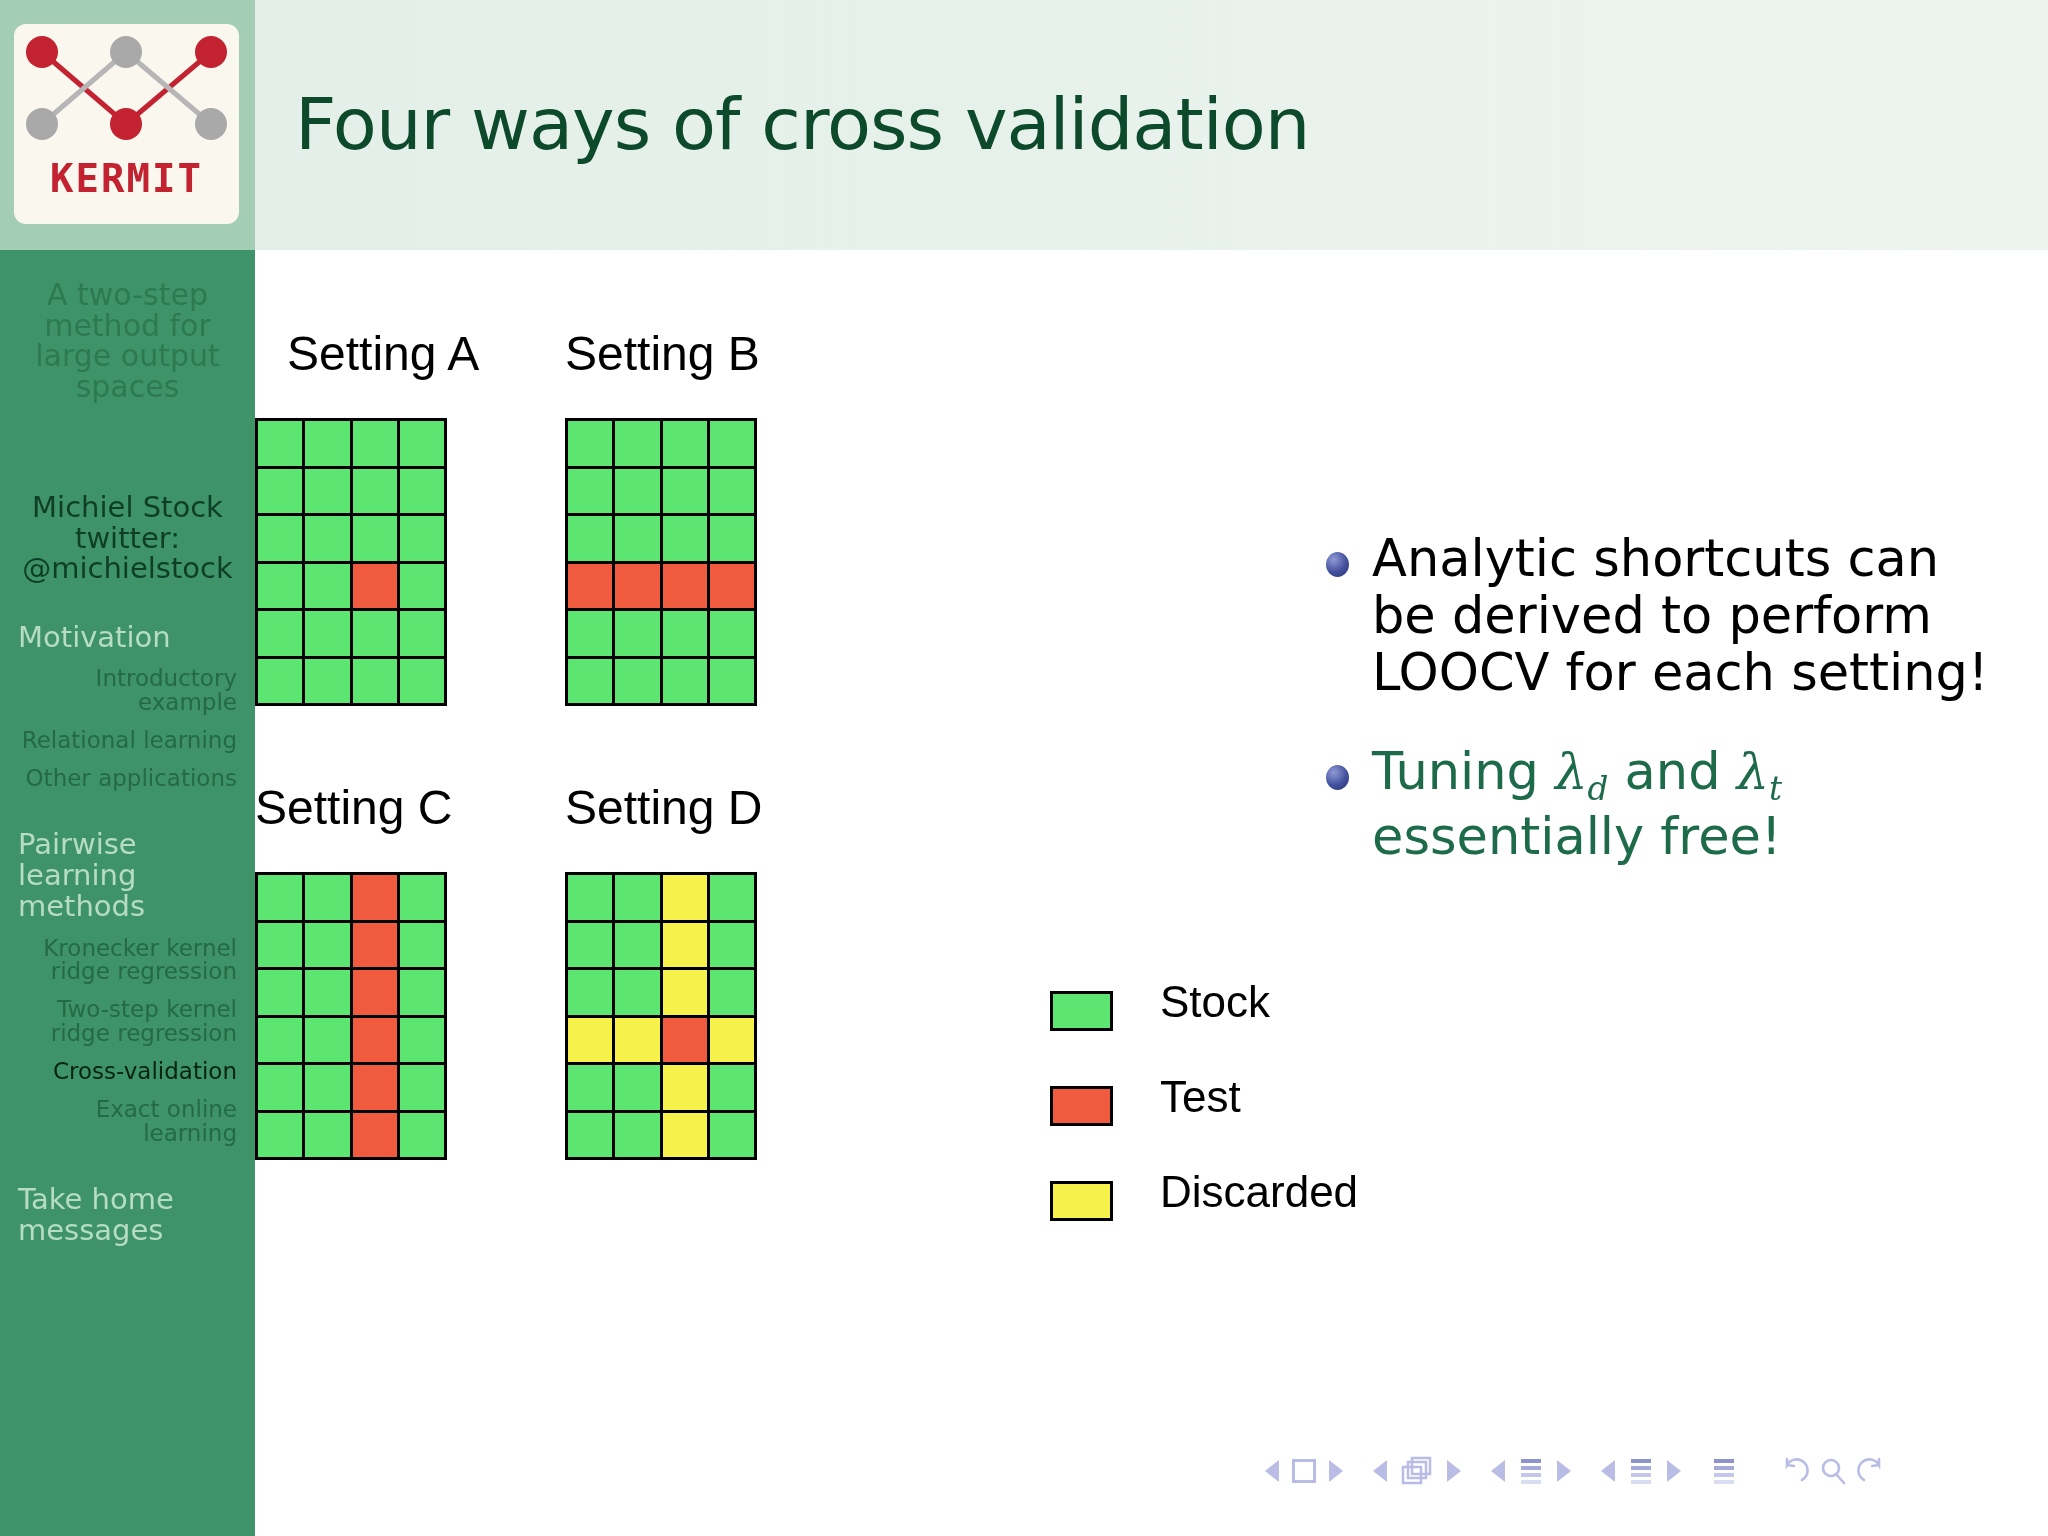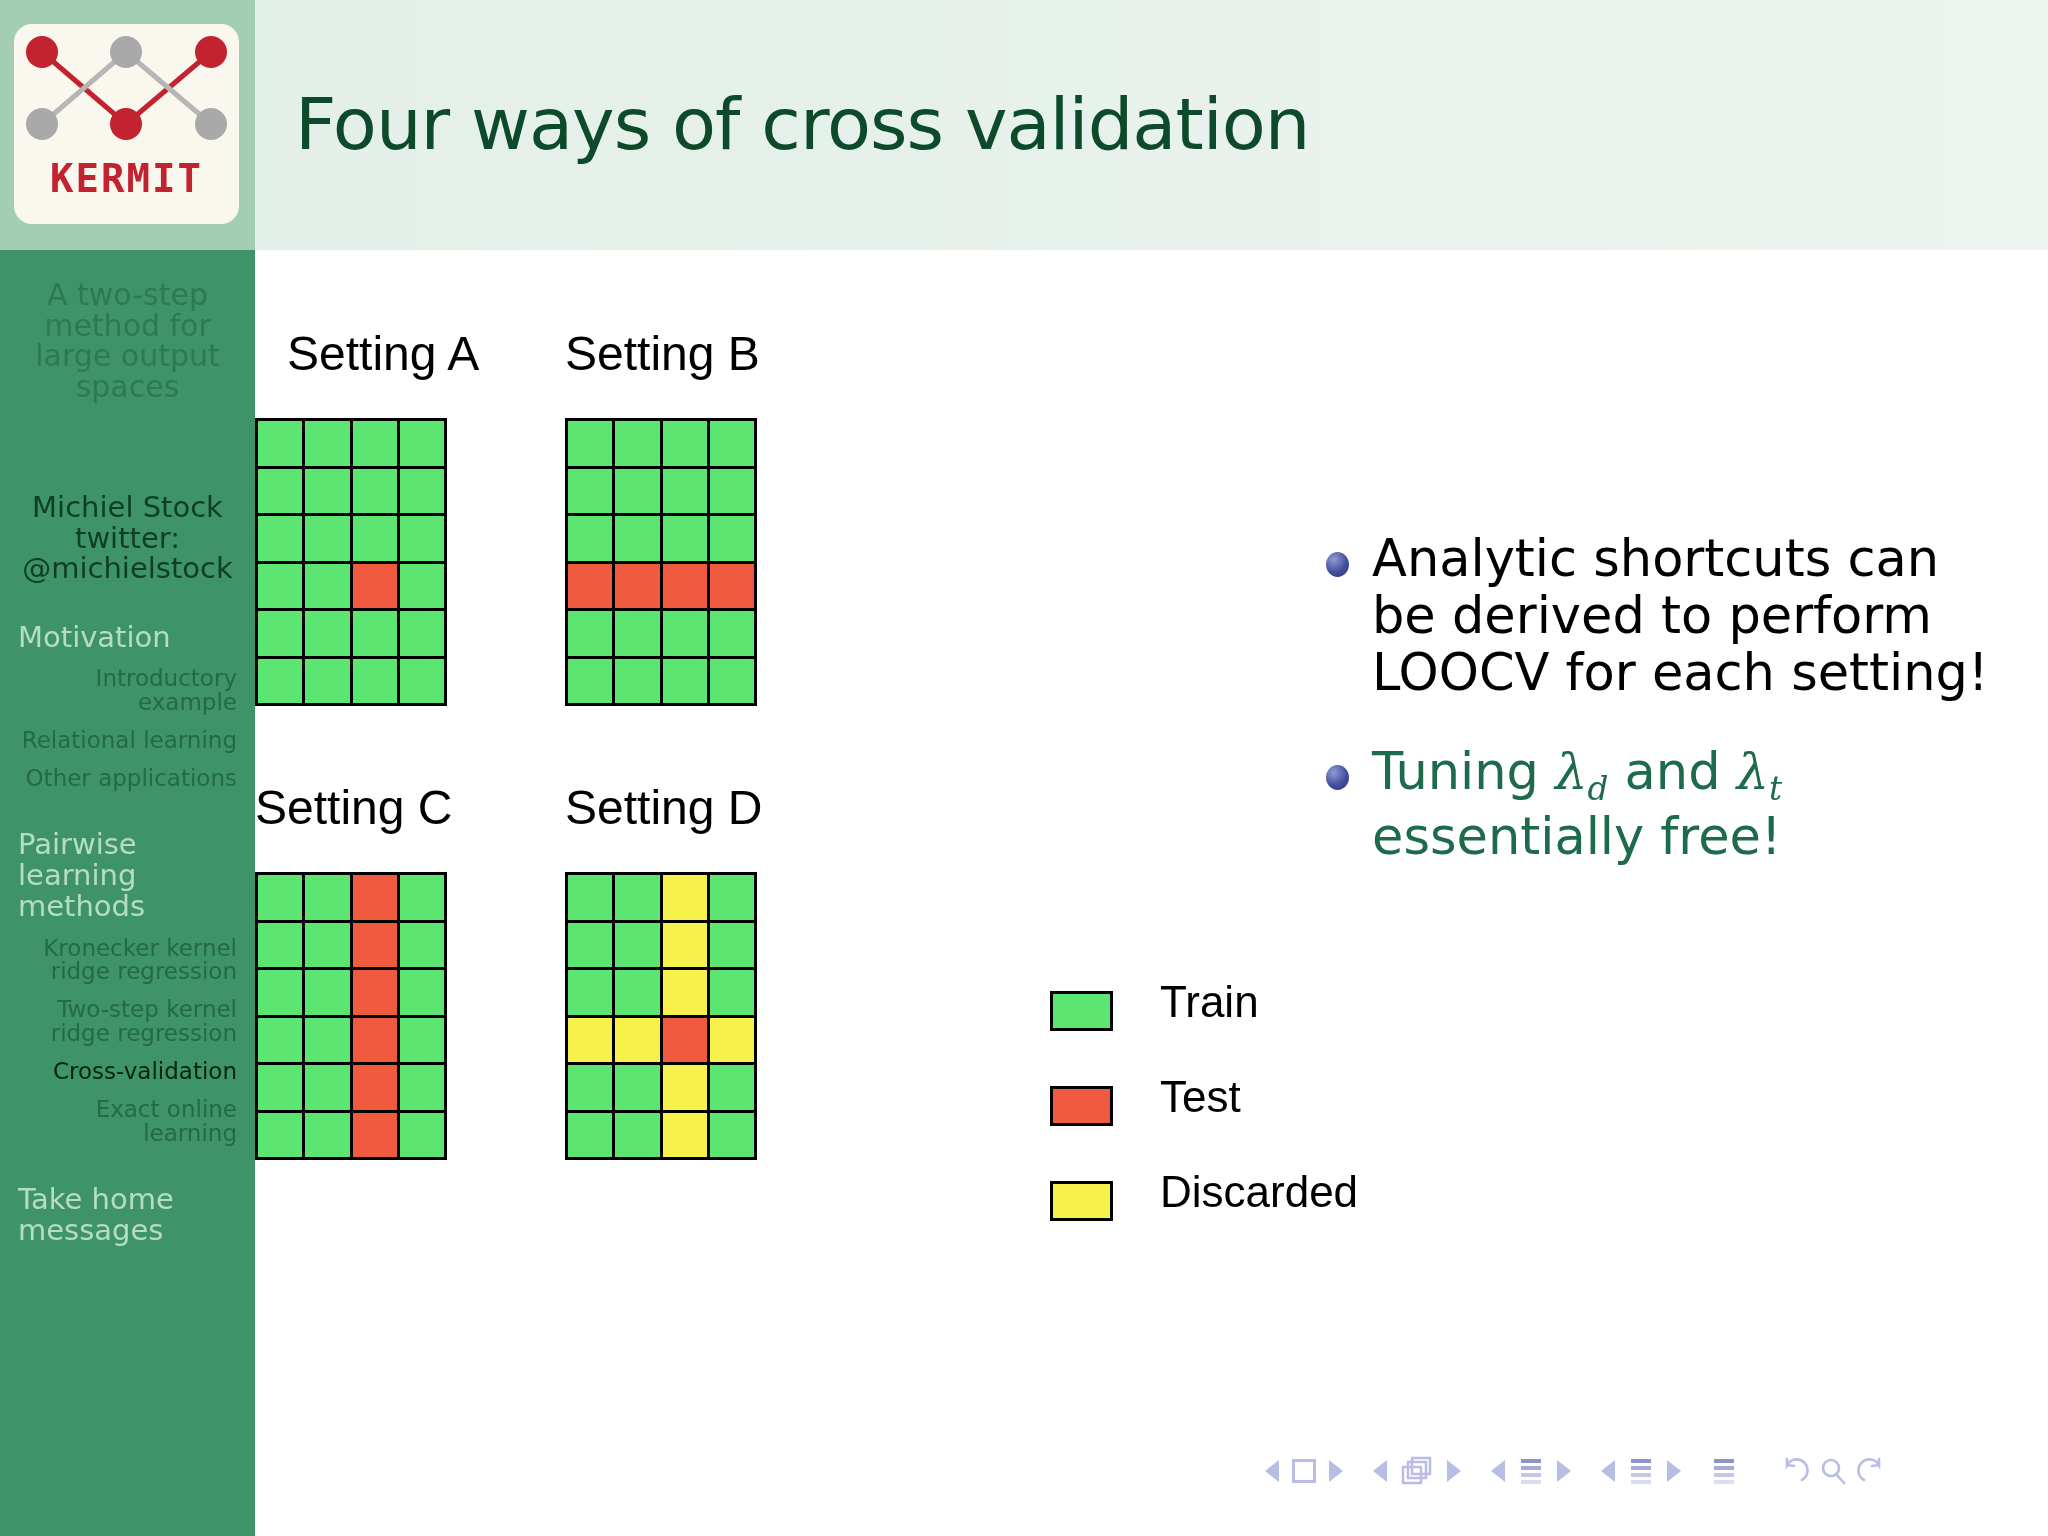--- a/index.html
+++ b/index.html
@@ -23,21 +23,21 @@
   }
   #sidebar-head {
     position: absolute; left: 0; top: 0;
     width: 255px; height: 250px;
     background: #A3CDB5;
   }
   #logo-box {
     position: absolute; left: 14px; top: 24px;
     width: 225px; height: 200px;
     background: #FAF7EE;
-    border-radius: 18px;
+    border-radius: 12px;
   }
   #logo-svg { position: absolute; left: 0; top: 0; }
   #logo-word {
     position: absolute; left: 0; top: 132px; width: 225px;
     text-align: center;
     font-family: "DejaVu Sans Mono", monospace;
     font-size: 39px; font-weight: 700; letter-spacing: 2px;
     color: #C32230;
   }
 
@@ -297,21 +297,21 @@
         <div class="cell" style="background: rgb(92, 230, 113);"></div>
         <div class="cell" style="background: rgb(92, 230, 113);"></div>
         <div class="cell" style="background: rgb(92, 230, 113);"></div>
         <div class="cell" style="background: rgb(246, 242, 75);"></div>
         <div class="cell" style="background: rgb(92, 230, 113);"></div>
       </div>
 
     <div id="legend">
       <div class="legend-row">
         <div class="legend-swatch" style="background:#5CE671;"></div>
-        <div class="legend-text">Train</div>
+        <div class="legend-text">Stock</div>
       </div>
       <div class="legend-row">
         <div class="legend-swatch" style="background:#F05B3F;"></div>
         <div class="legend-text">Test</div>
       </div>
       <div class="legend-row">
         <div class="legend-swatch" style="background:#F6F24B;"></div>
         <div class="legend-text">Discarded</div>
       </div>
     </div>

